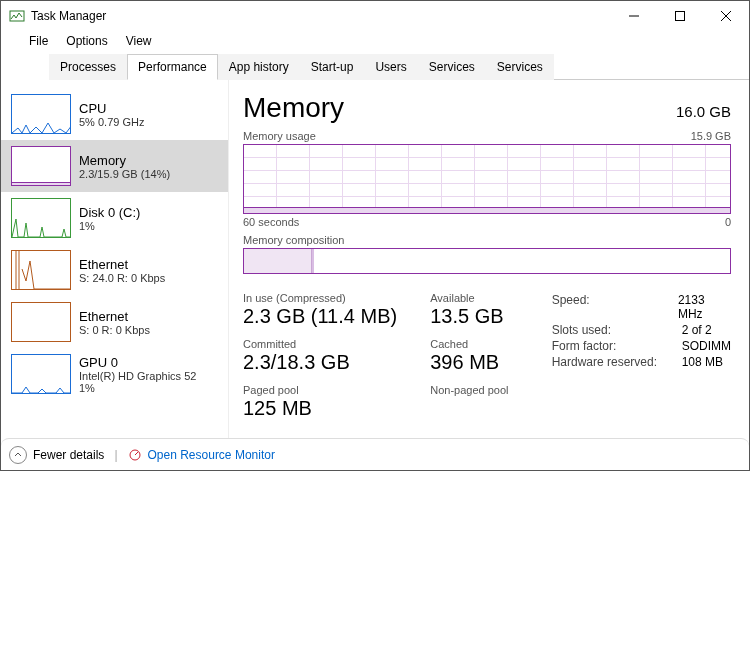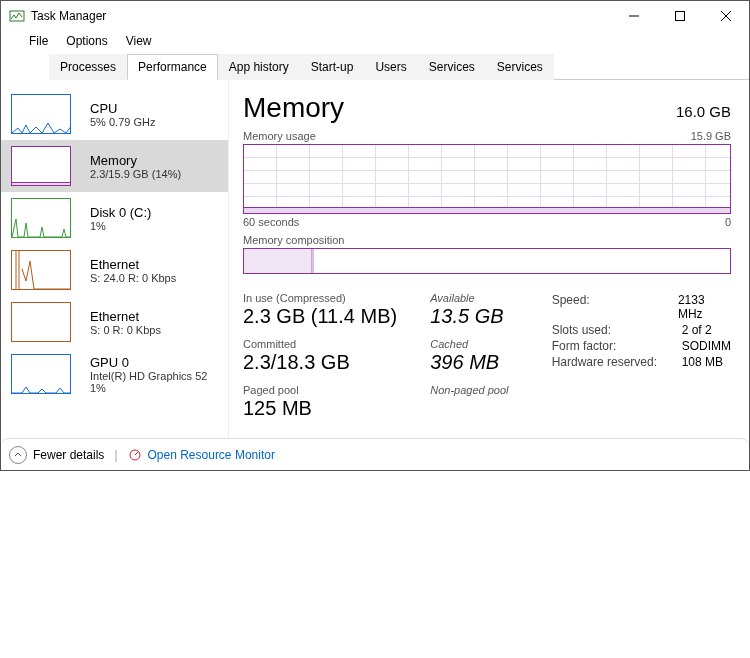--- a/index.html
+++ b/index.html
@@ -10,42 +10,42 @@
   .titlebar .title { font-size: 12px; }
   .titlebar .spacer { flex: 1; }
   .win-btn { width: 46px; height: 30px; display: flex; align-items: center; justify-content: center; }
   .menubar { height: 20px; display: flex; align-items: center; padding: 0 20px; gap: 2px; }
   .menubar span { padding: 2px 8px; font-size: 12px; }
   .tabs { display: flex; border-bottom: 1px solid #ccc; margin-top: 2px; margin-left: 48px; }
   .tab { padding: 5px 10px; font-size: 12px; border: 1px solid transparent; position: relative; top: 1px; background:#f3f3f3;}
   .tab.active { border: 1px solid #ccc; border-bottom: 1px solid #fff; background: #fff; }
   .content { flex: 1; display: flex; overflow: hidden; }
   .sidebar { width: 228px; border-right: 1px solid #eee; padding-top: 8px; overflow-y: auto; }
-  .sb-item { display: flex; padding: 6px 8px 6px 10px; gap: 19px; cursor: default; align-items: center; }
+  .sb-item { display: flex; padding: 6px 8px 6px 10px; gap: 8px; cursor: default; align-items: center; }
   .sb-item.selected { background: #d9d9d9; }
   .sb-item.selected .thumb { border-color:#8b2fa3;}
   .thumb { width: 60px; height: 40px; border: 1px solid #888; background: #fff; position: relative; overflow: hidden; }
   .sb-item .label-block { display:flex; flex-direction:column; justify-content:center; }
   .sb-item .name { font-size: 13px; }
   .sb-item .sub { font-size: 11px; color: #333; }
   .main { flex: 1; padding: 12px 18px 8px 14px; overflow: hidden; display:flex; flex-direction:column;}
   .header-row { display: flex; justify-content: space-between; align-items: baseline; }
   .header-row h1 { font-size: 28px; font-weight: 400; }
   .header-row .total { font-size: 15px; }
   .chart-label-row { display:flex; justify-content:space-between; font-size:11px; color:#555; margin-top:6px;}
   .big-chart { height: 128px; border: 1px solid #8b2fa3; margin-top:2px; position:relative; background: repeating-linear-gradient(to right, transparent 0, transparent 32px, #e9d7ef 32px, #e9d7ef 33px), repeating-linear-gradient(to bottom, transparent 0, transparent 12px, #e9d7ef 12px, #e9d7ef 13px);}
   .big-chart .fill { position:absolute; left:0; right:0; bottom:0; height:6px; background:#e9d7ef; border-top:1px solid #8b2fa3;}
   .axis-row { display:flex; justify-content:space-between; font-size:11px; color:#555; margin-top:2px;}
   .comp-label { font-size:11px; color:#555; margin-top:6px;}
   .comp-chart { height:46px; border:1px solid #8b2fa3; margin-top:2px; display:flex;}
   .comp-used { width:14%; background:#f0e5f3; border-right:1px solid #c9a6d4;}
   .comp-mod { width:2px; background:#d9bde3;}
   .stats { display:flex; margin-top:18px; gap:18px;}
   .col-a { width:180px;}
-  .col-b { width:110px;font-style:italic;}
+  .col-b { width:110px;}
   .col-c { flex:1;}
   .stat-label { font-size:11px; color:#555;}
   .stat-value { font-size:20px; margin-top:1px; margin-bottom:10px;}
   .hw-row { display:flex; font-size:12px; padding:1px 0;}
   .hw-row .k { width:130px; color:#444;}
   .footer { height:32px; border-top:1px solid #ddd; display:flex; align-items:center; padding:0 8px; gap:6px; font-size:12px;border-radius:8px;}
   .footer .sep { color:#aaa; margin:0 4px;}
   .footer .link { color:#0066cc;}
   .chevron-circle { width:18px; height:18px; border:1px solid #888; border-radius:50%; display:flex; align-items:center; justify-content:center;}
   svg { display:block; }

